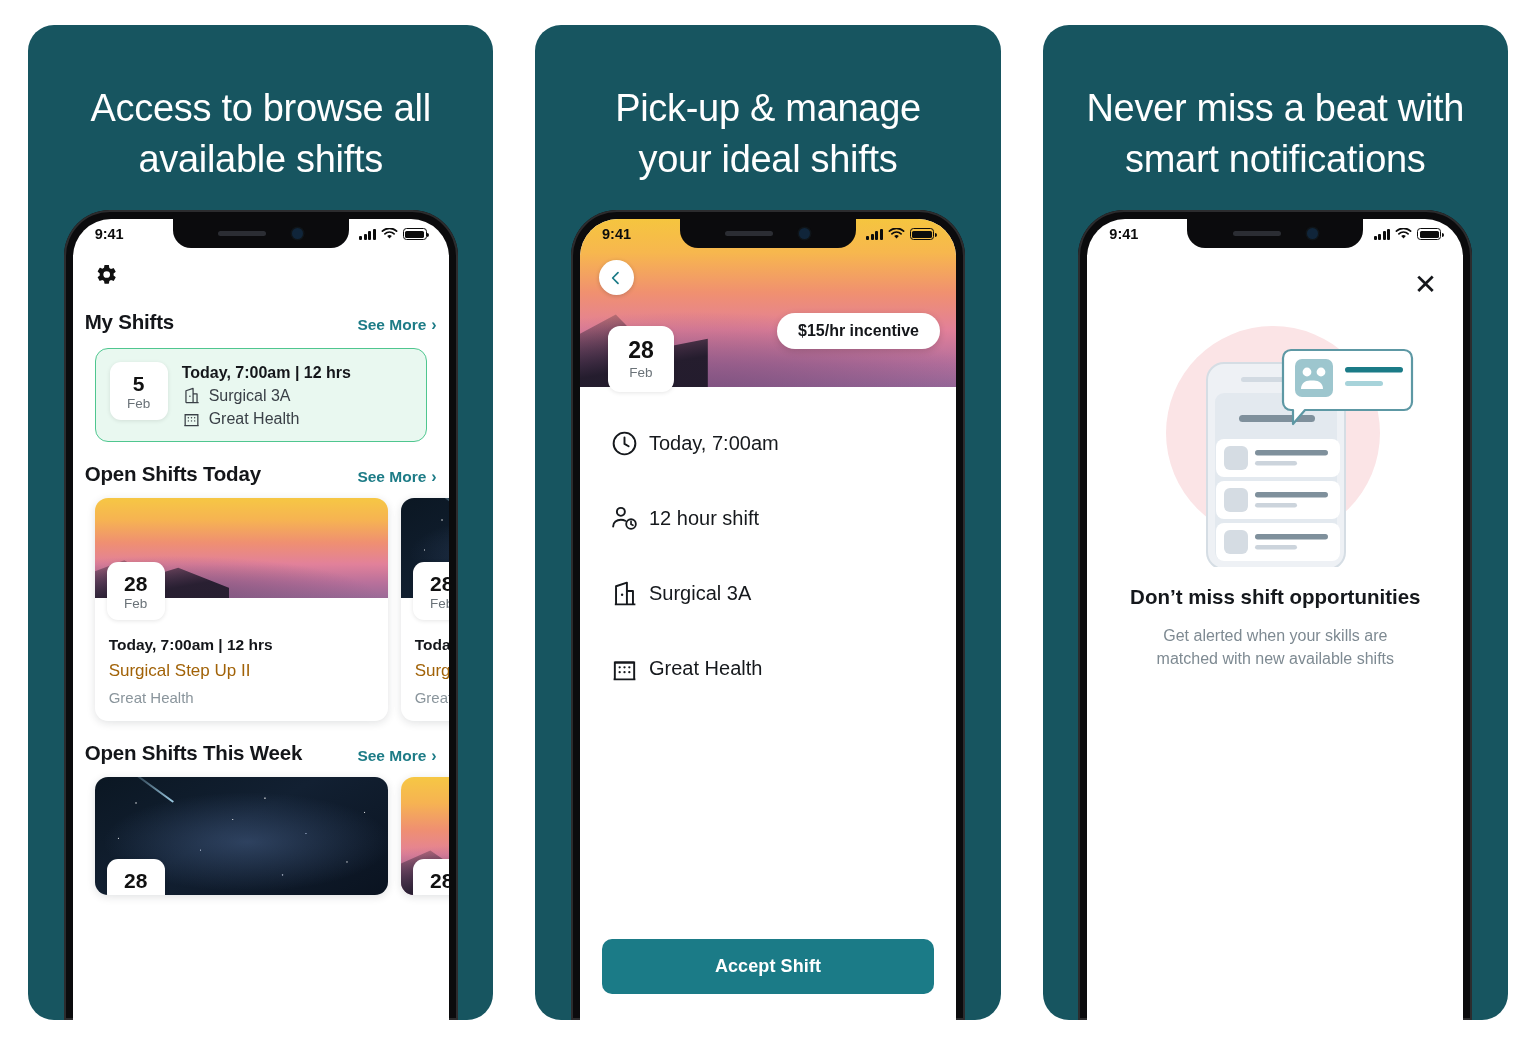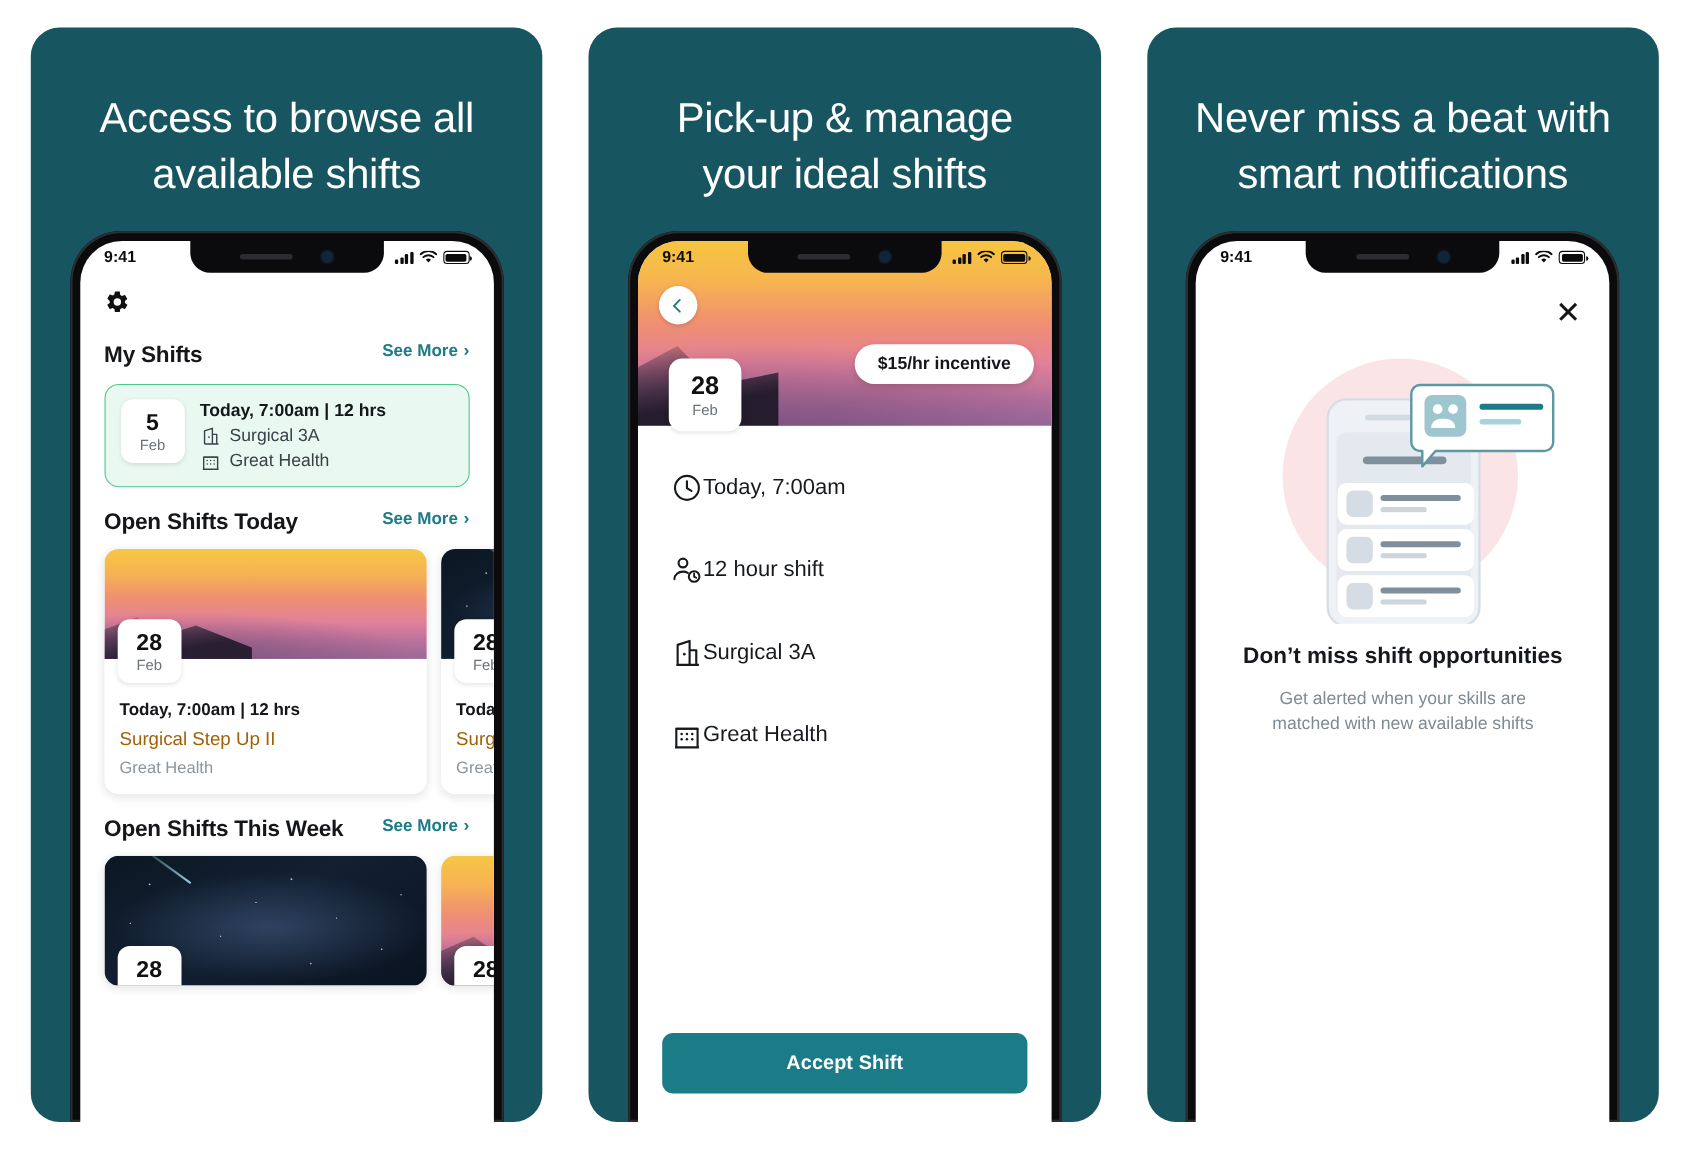--- a/index.html
+++ b/index.html
@@ -110,22 +110,22 @@
     content:""; position:absolute; right:-3.6px; top:3.4px;
     width:2px; height:4.4px; background:#0c0c0c; border-radius:0 2px 2px 0;
   }
   .battery span { display:block; height:100%; width:100%; background:#0c0c0c; border-radius:1.6px; }
 
   
   .s1 { padding: 38px 0 0 0; height: 100%; overflow: hidden; }
   .gear-row { padding: 0 22px; margin-top: 6px; }
   .gear { font-size: 23px; line-height: 1; color: #111; }
   .sec-head {
-    display: flex; align-items: flex-start; justify-content: space-between;
-    padding: 0 22px; margin-top: 20px;
+    display: flex; align-items: flex-end; justify-content: space-between;
+    padding: 0 12px; margin-top: 20px;
   }
   .sec-title { font-size: 20.5px; font-weight: 700; color: #14161a; letter-spacing: -0.2px; }
   .see-more {
     font-size: 15.5px; font-weight: 700; color: #1c7b86;
     display: flex; align-items: center; gap: 5px;
   }
   .chev { font-size: 16px; font-weight: 700; }
 
   .myshift-card {
     margin: 14px 22px 0 22px;
@@ -224,21 +224,21 @@
     position: absolute; right: 16px; top: 94px;
     background: #fff; border-radius: 20px;
     padding: 9px 21px; font-size: 16px; font-weight: 700; color: #14161a;
     box-shadow: 0 2px 7px rgba(0,0,0,.15); z-index: 20;
   }
   .hero-chip { position: absolute; left: 28px; top: 107px; z-index: 21; }
   .hero-chip .date-chip { width: 66px; min-height: 66px; border-radius: 12px; }
   .hero-chip .d { font-size: 23px; }
 
   .detail-list { padding: 42px 30px 0 30px; flex: 1 1 auto; }
-  .d-row { display: flex; align-items: center; gap: 0; margin-bottom: 46px; }
+  .d-row { display: flex; align-items: center; gap: 10px; margin-bottom: 46px; }
   .d-ico { width: 29px; height: 29px; flex:none; }
   .d-text { font-size: 20px; color: #16191d; }
 
   .btn-wrap { padding: 0 22px 26px 22px; flex: none; }
   .btn-primary {
     width: 100%; background: #1b7b87; color: #fff;
     border: none; border-radius: 10px;
     padding: 17px 0; font-size: 18px; font-weight: 700;
     font-family: "Liberation Sans", sans-serif;
     letter-spacing: .1px;

